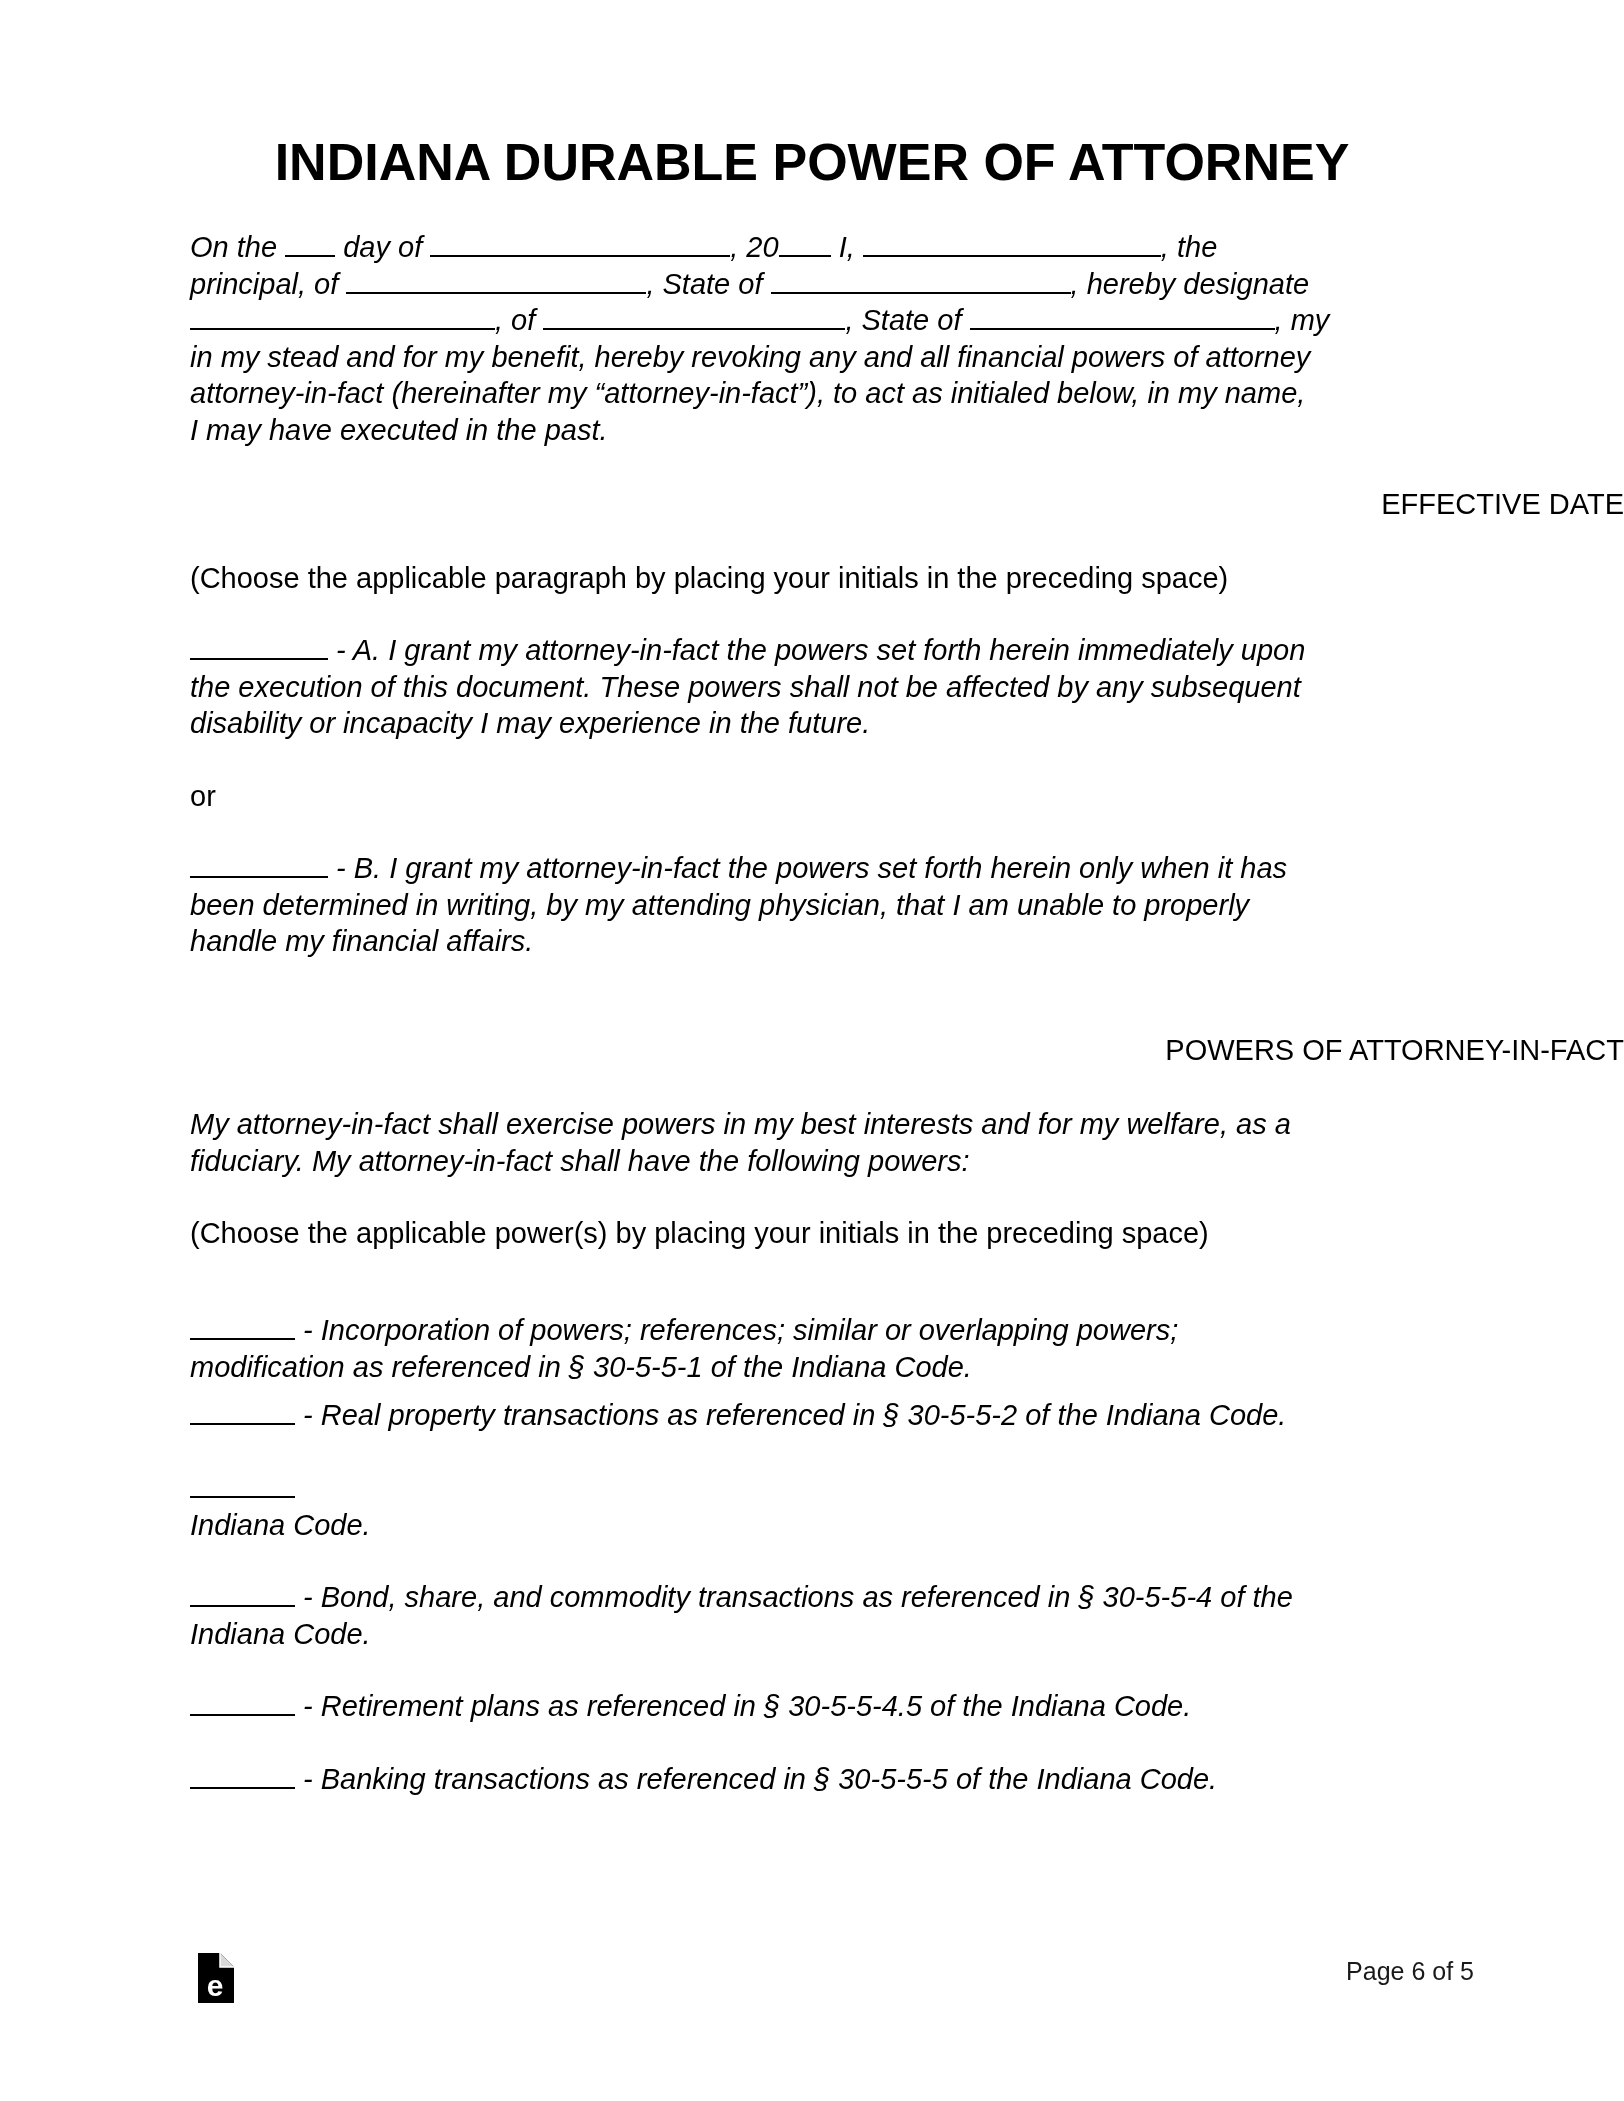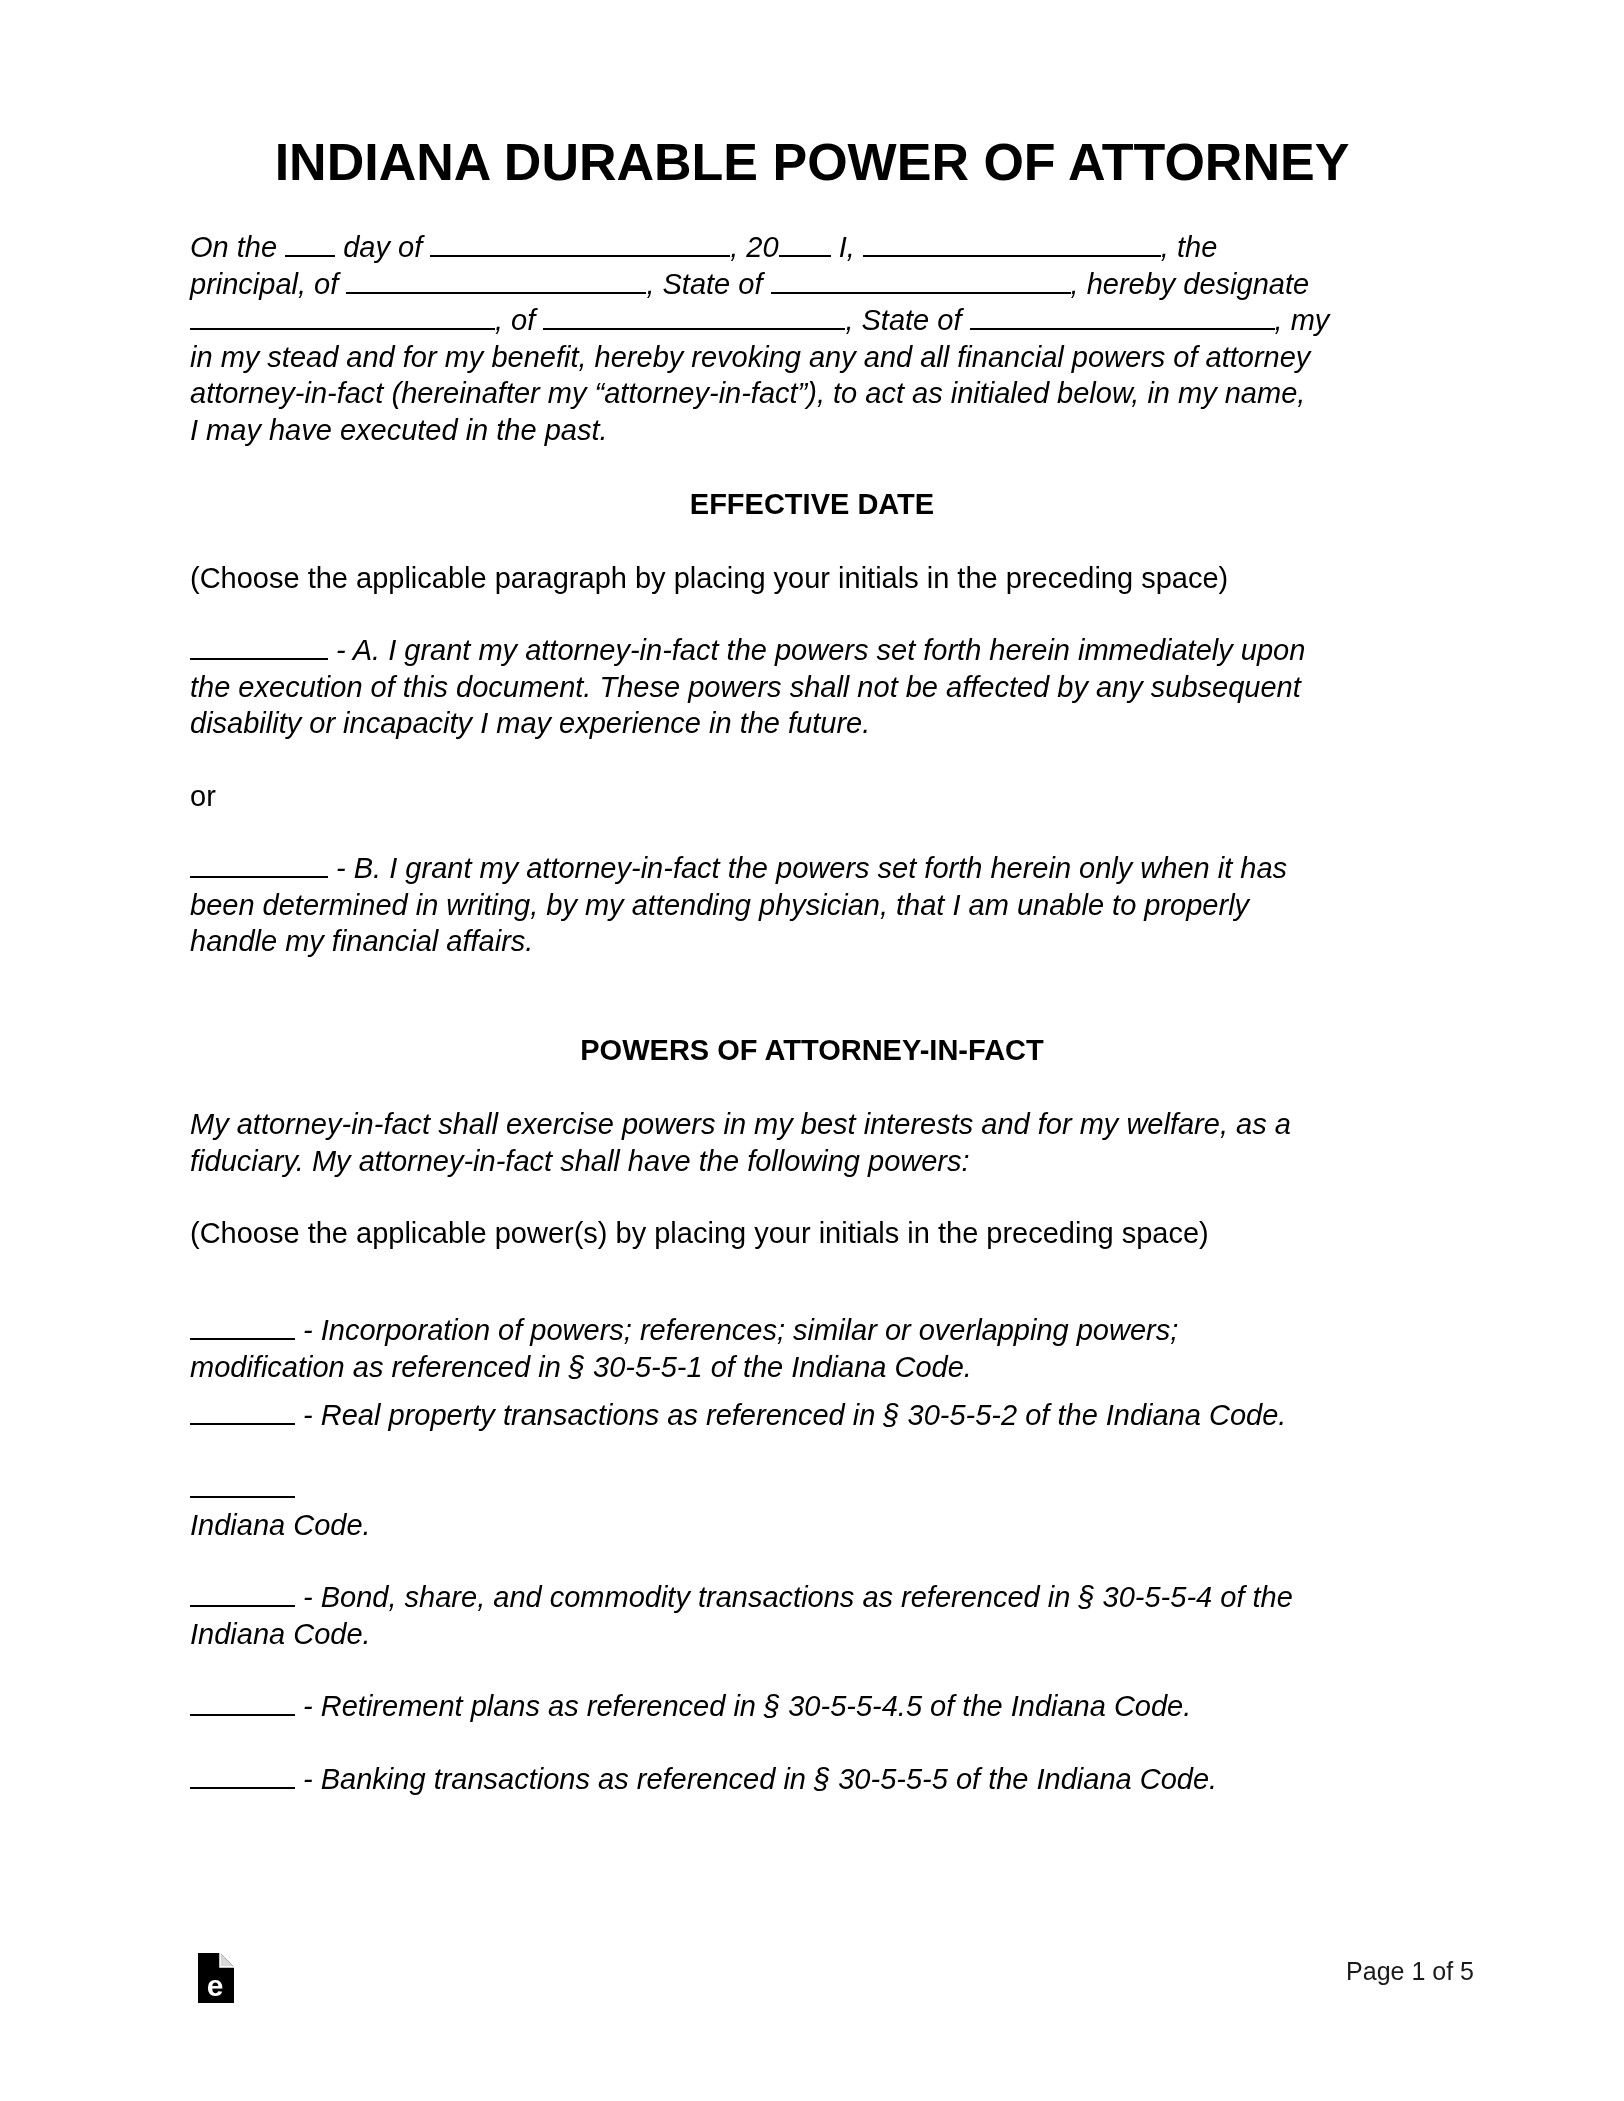--- a/index.html
+++ b/index.html
@@ -39,22 +39,22 @@
     left: 190px;
     width: 1232px;
     font-size: 29px;
     line-height: 36.5px;
     margin: 0;
   }
   .heading {
     position: absolute;
     left: 0;
     width: 1624px;
-    text-align: center;
-    font-weight: bold;
+    text-align: right;
+    font-weight: normal;
     font-size: 29px;
     line-height: 36px;
     margin: 0;
   }
   .blank {
     display: inline-block;
     border-bottom: 2.5px solid #000;
     height: 24px;
     vertical-align: baseline;
   }
@@ -182,15 +182,15 @@
 
   <div class="footer-logo">
     <svg width="36" height="50" viewBox="0 0 36 50" xmlns="http://www.w3.org/2000/svg">
       <path d="M0 0 H22 L36 14 V50 H0 Z" fill="#000"></path>
       <path d="M22 0 L36 14 H22 Z" fill="#d8d8d8"></path>
       <path d="M22 0 V14 H36" fill="none" stroke="#fff" stroke-width="1.5"></path>
       <text x="17" y="43" text-anchor="middle" font-family="Liberation Sans, sans-serif" font-weight="bold" font-size="30" fill="#fff">e</text>
     </svg>
   </div>
 
-  <div class="page-number">Page 1 of 5</div>
+  <div class="page-number">Page 6 of 5</div>
 
 </div>
 
 </body></html>

